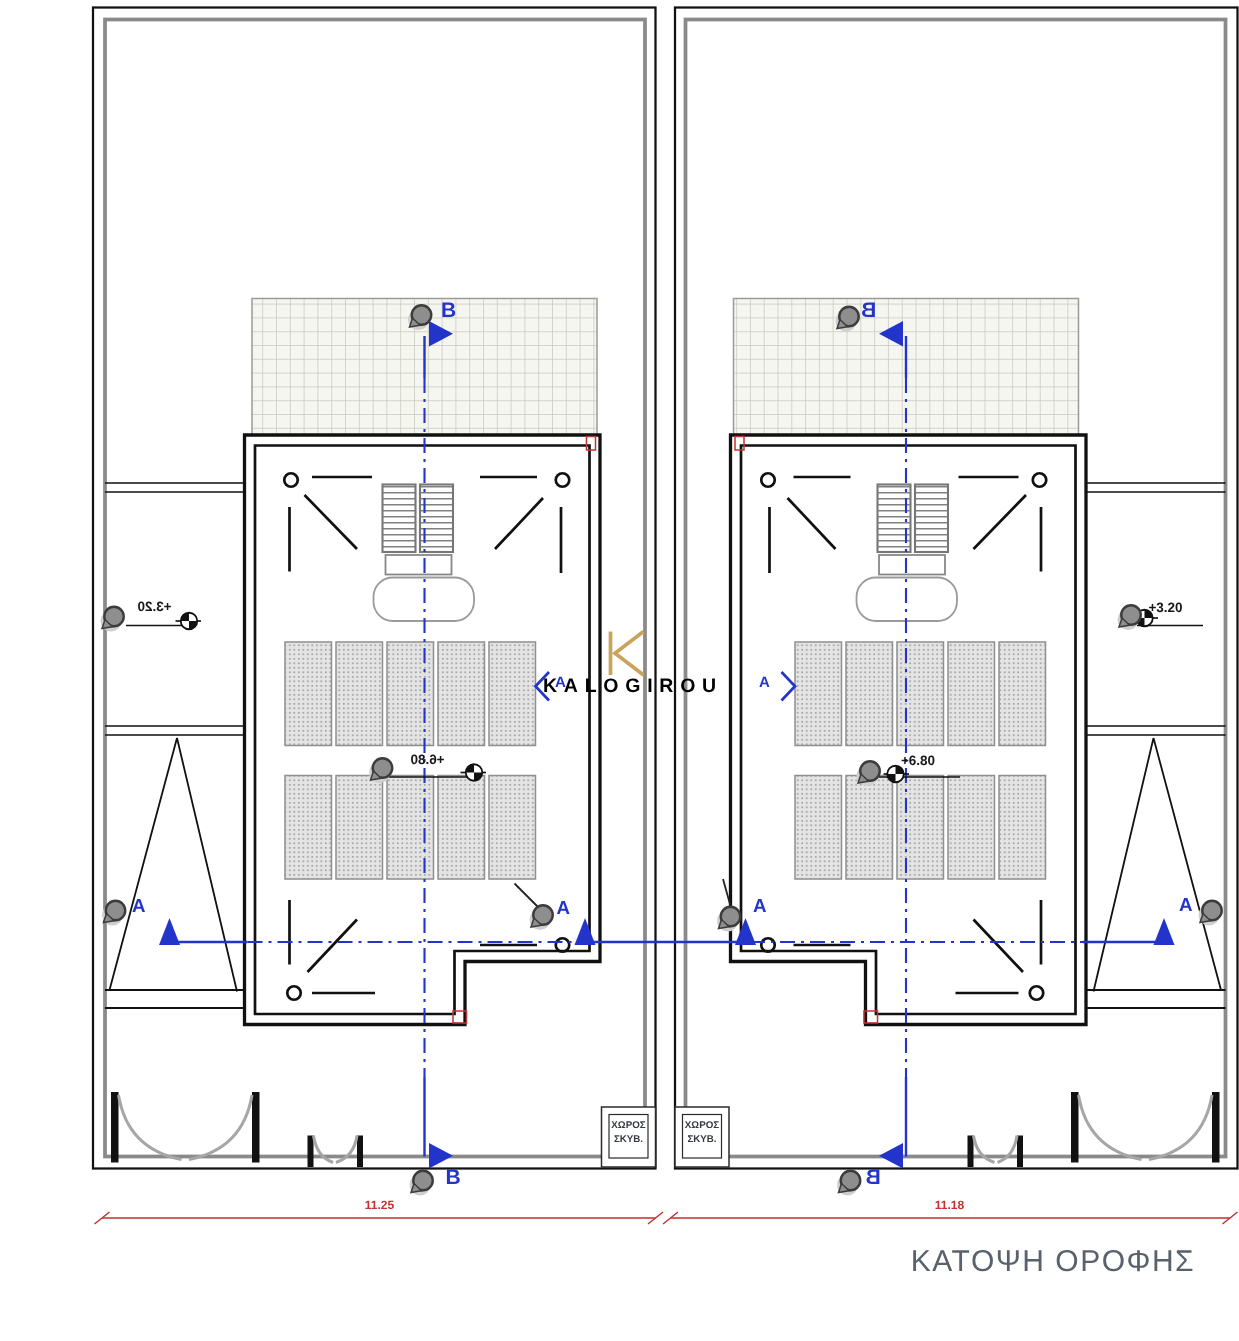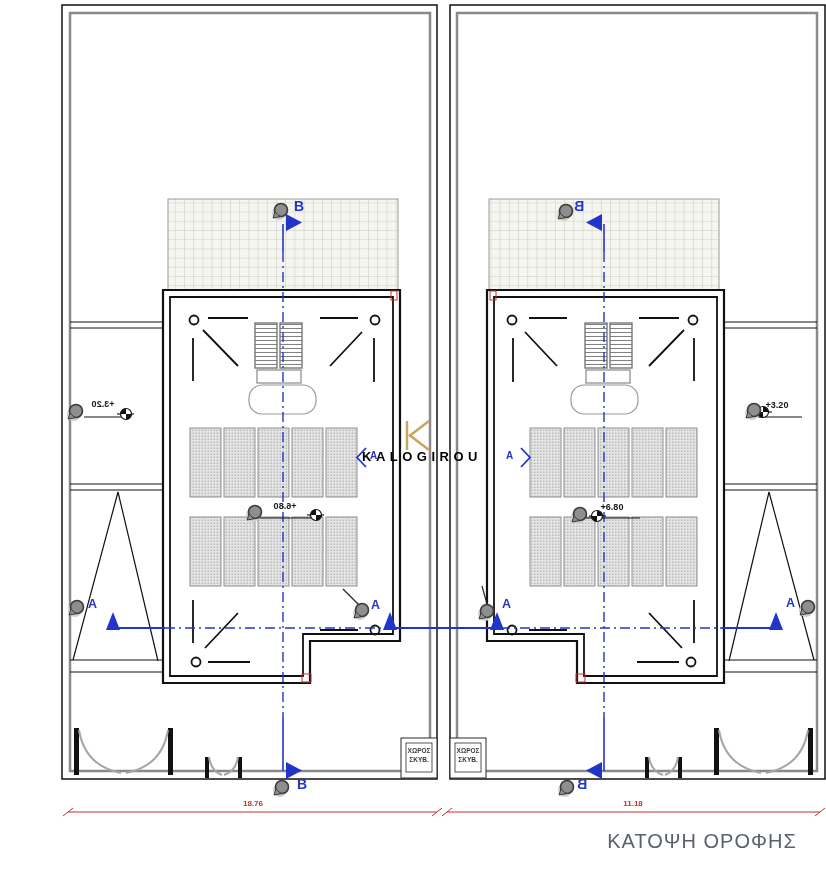--- a/index.html
+++ b/index.html
@@ -161,21 +161,21 @@
 
   <g stroke="#c9a45c" stroke-width="2.5" fill="none">
     <path d="M407,421 V450"></path>
     <path d="M429,421 L410,435.5 L429,450"></path>
   </g>
 </svg>
 
 <div class="txt wm" style="left:352px;top:449px;">KALOGIROU</div>
 <div class="txt title" style="left:607px;top:830px;text-align:center;">ΚΑΤΟΨΗ ΟΡΟΦΗΣ</div>
 
-<div class="txt dim" style="left:213px;top:799px;">18.76</div>
+<div class="txt dim" style="left:213px;top:799px;">11.25</div>
 <div class="txt dim" style="left:593px;top:799px;">11.18</div>
 
 <div class="txt lvl mirr" style="left:81px;top:399px;">+3.20</div>
 <div class="txt lvl" style="left:755px;top:400px;">+3.20</div>
 <div class="txt lvl mirr" style="left:263px;top:501px;">+6.80</div>
 <div class="txt lvl" style="left:590px;top:502px;">+6.80</div>
 
 <div class="txt blue b-lbl" style="left:294px;top:198px;">B</div>
 <div class="txt blue b-lbl mirr" style="left:574px;top:198px;">B</div>
 <div class="txt blue b-lbl" style="left:297px;top:776px;">B</div>

